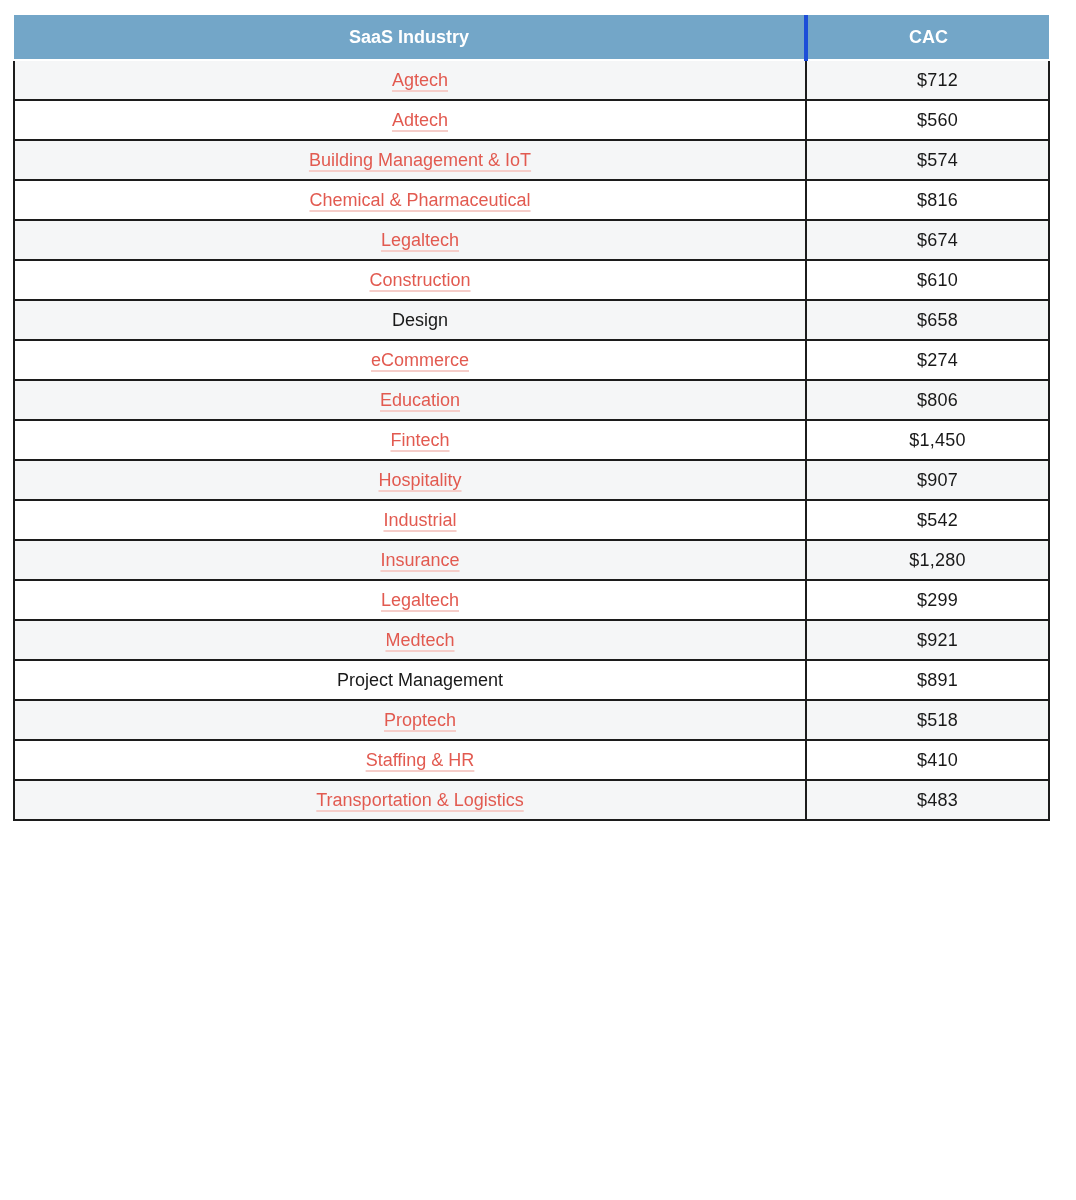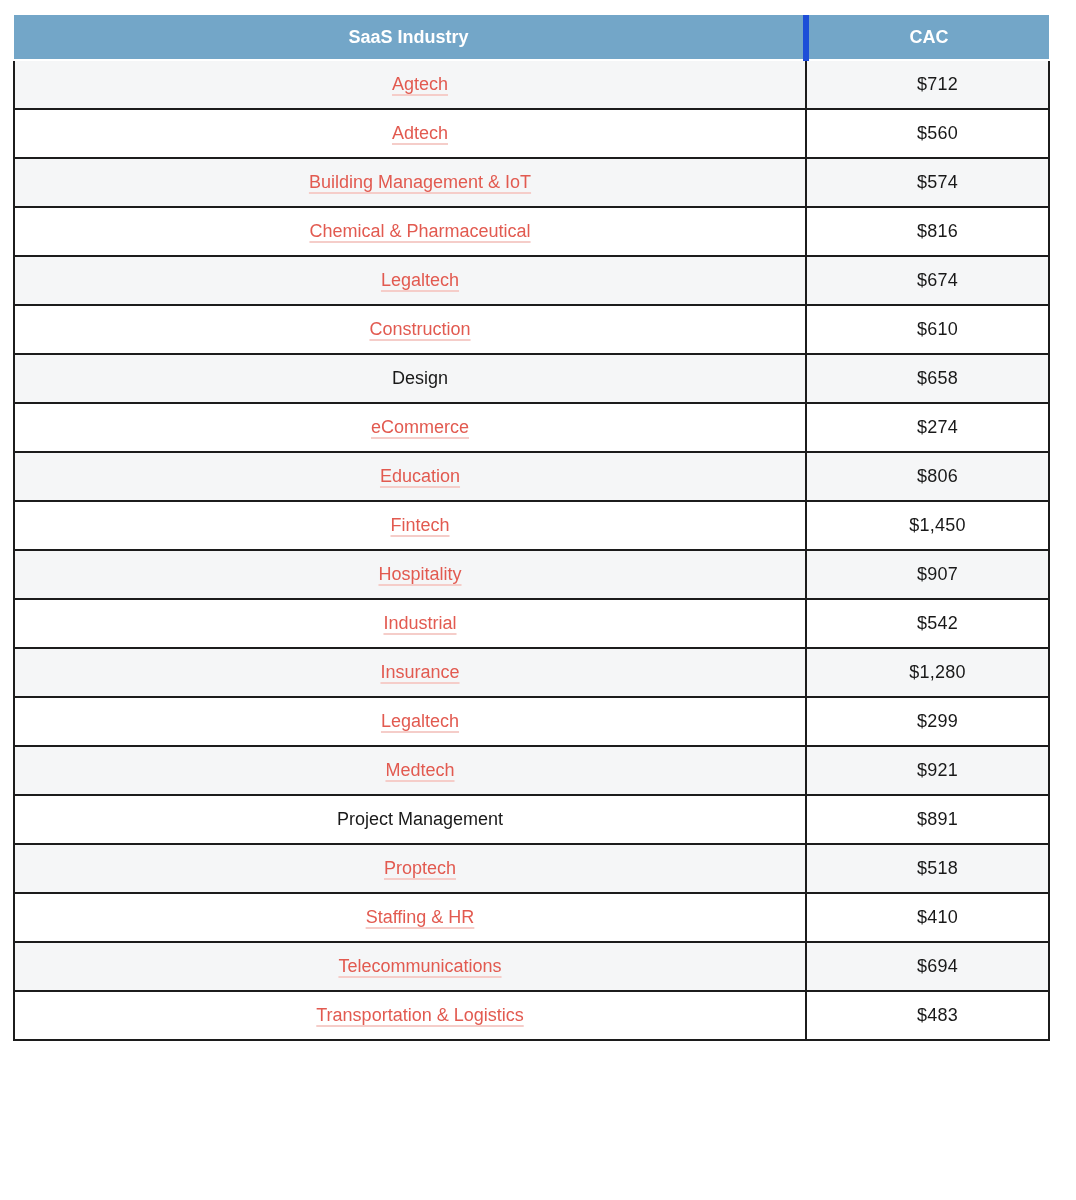--- a/index.html
+++ b/index.html
@@ -35,25 +35,25 @@
     color: var(--header-text);
     font-size: 18px;
     font-weight: bold;
     height: 45px;
     text-align: center;
     vertical-align: middle;
     border: none;
     border-bottom: 2px solid #ffffff;
   }
   thead th + th {
-    border-left: 6px solid #1d4ed8;
+    border-left: 4px solid #1d4ed8;
   }
   tbody td {
     border: 2px solid var(--border);
-    height: 49px;
+    height: 40px;
     text-align: center;
     vertical-align: middle;
     font-size: 18px;
     color: var(--value-text);
     padding-left: 20px;
   }
   tbody tr:nth-child(odd) td { background: var(--row-odd-bg); }
   tbody tr:nth-child(even) td { background: var(--row-even-bg); }
   tbody tr:first-child td { border-top: none; }
   a.industry-link {
@@ -208,26 +208,20 @@
   </tr>
 
 
   <tr>
     <td class="industry-cell">
       <a class="industry-link">Staffing &amp; HR</a>
     </td>
     <td class="cac-cell">$410</td>
   </tr>
 
-  <tr>
-    <td class="industry-cell">
-      <a class="industry-link">Telecommunications</a>
-    </td>
-    <td class="cac-cell">$694</td>
-  </tr>
 
   <tr>
     <td class="industry-cell">
       <a class="industry-link">Transportation &amp; Logistics</a>
     </td>
     <td class="cac-cell">$483</td>
   </tr>
 </tbody>
   </table>
 </div>

